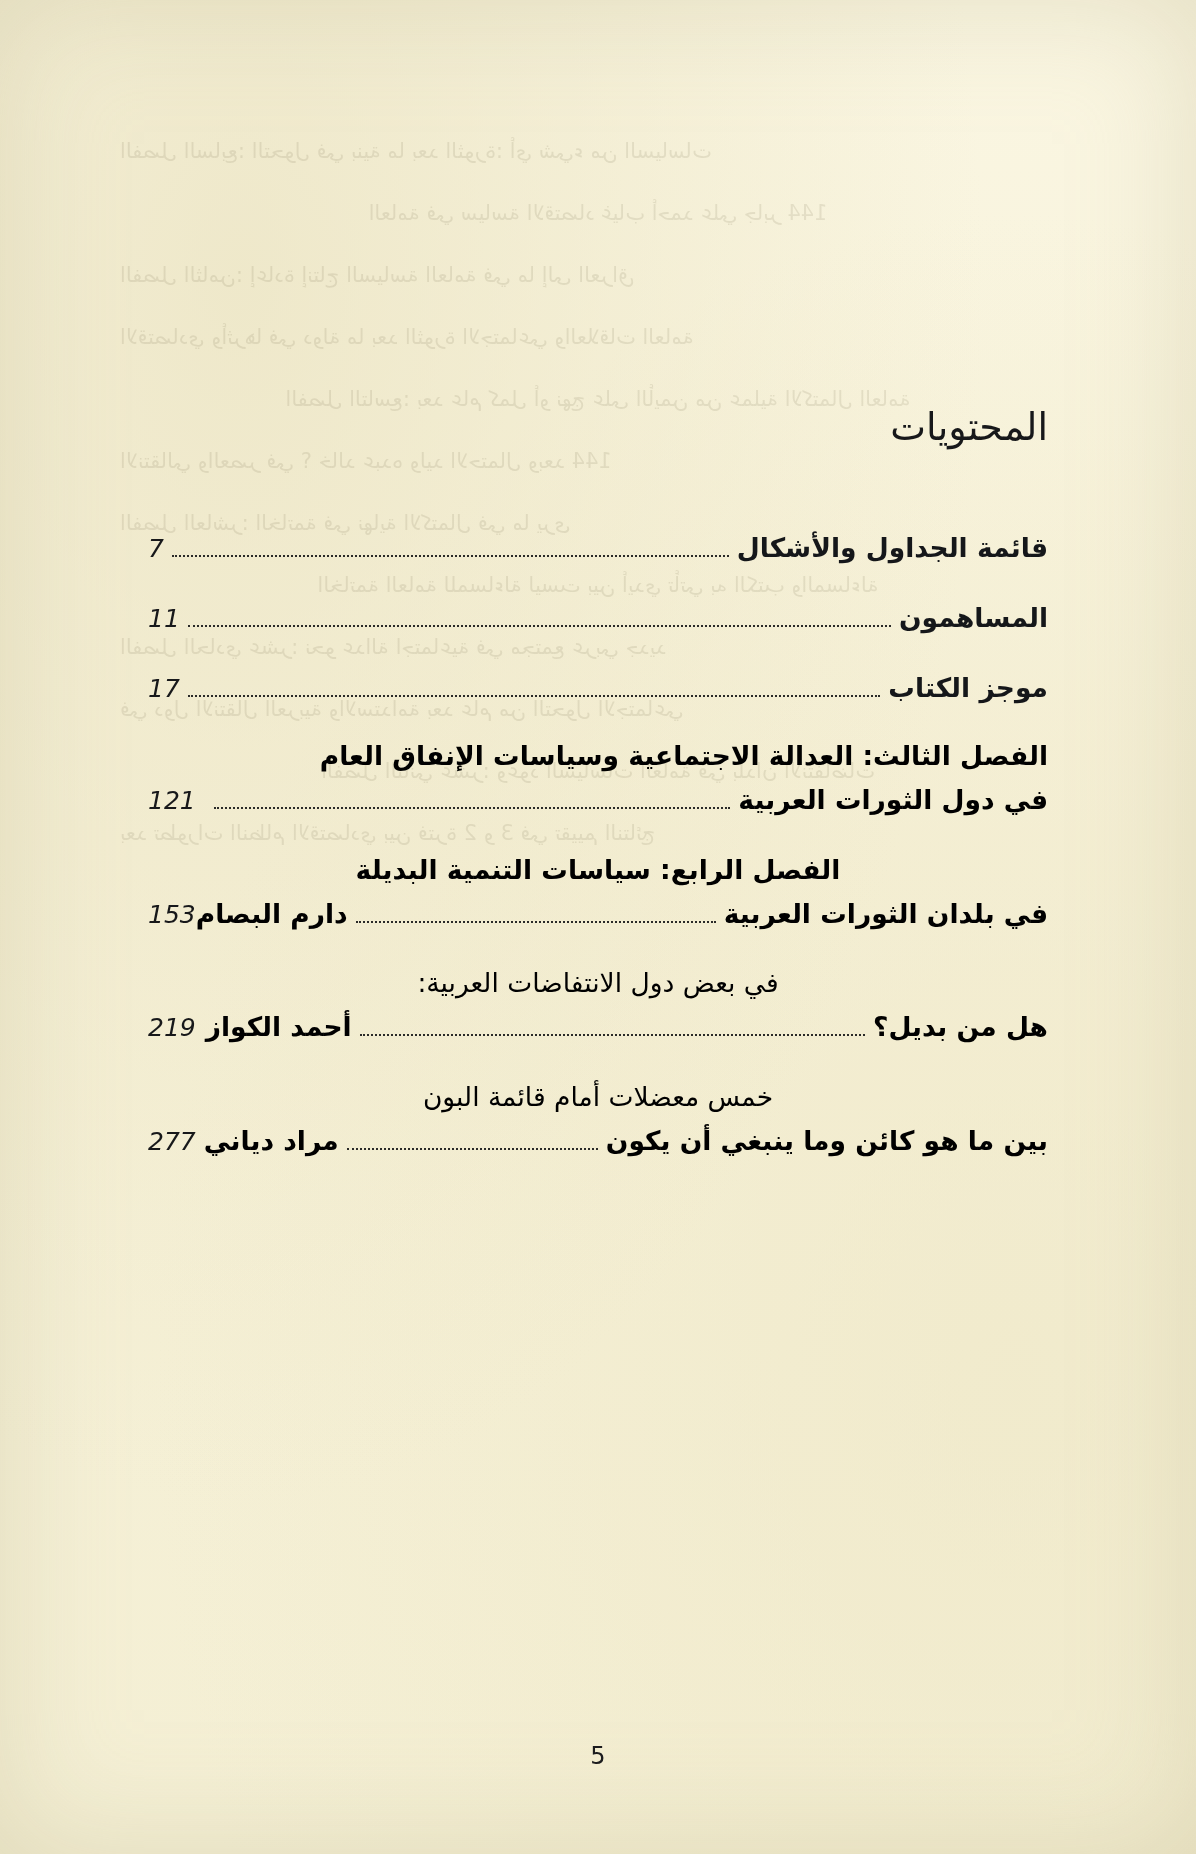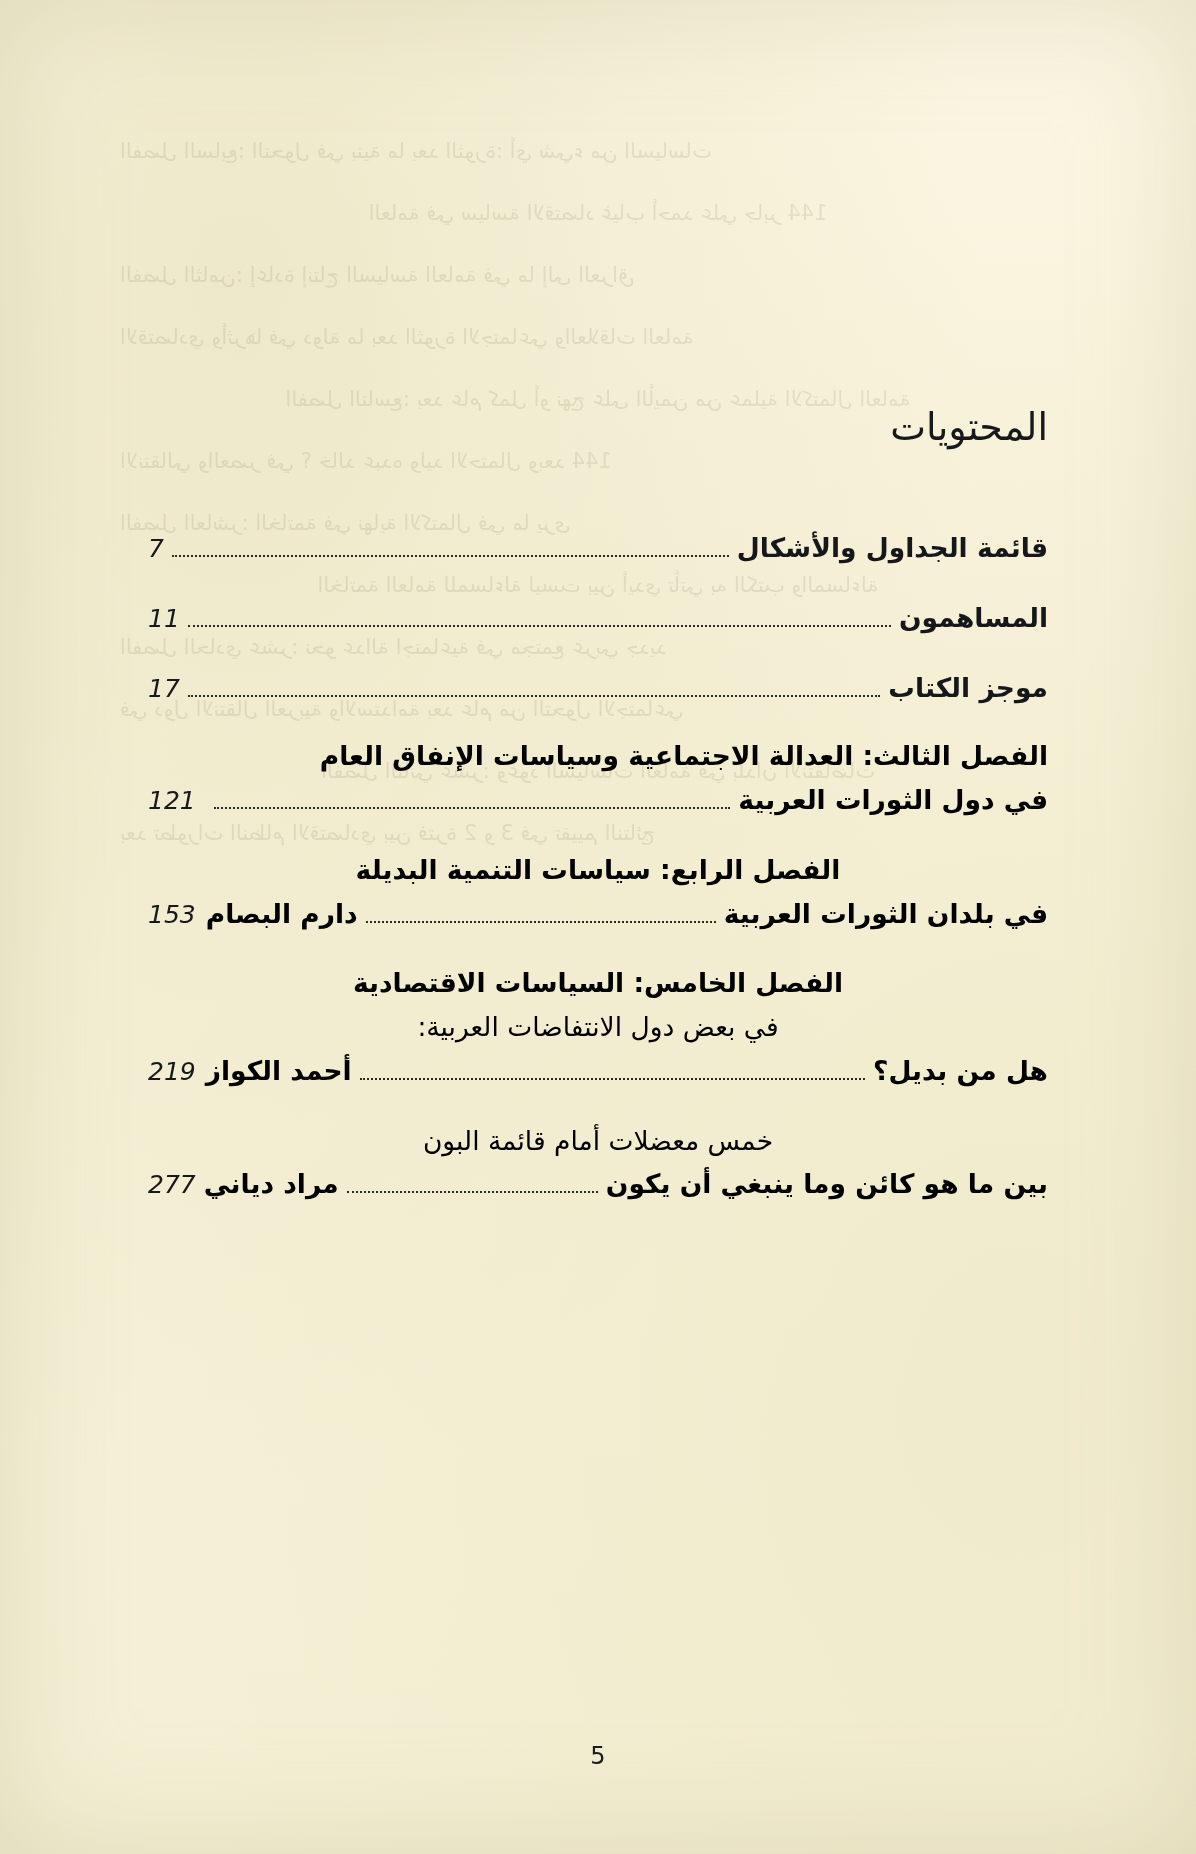--- a/index.html
+++ b/index.html
@@ -197,26 +197,25 @@
       <span class="pg" style="margin-right:10px;">121</span>
     </div>
   </div>
 
   <div class="chapter">
     <div class="head center">الفصل الرابع: سياسات التنمية البديلة</div>
     <div class="tail">
       <span class="txt">في بلدان الثورات العربية</span>
       <span class="dots"></span>
       <span class="txt">دارم البصام</span>
-      <span class="pg" style="margin-right:10px;">153</span>
-    </div>
-  </div>
-
-  <div class="chapter">
-    <div class="head center">الفصل الخامس: السياسات الاقتصادية</div>
+      <span class="pg" style="">153</span>
+    </div>
+  </div>
+
+  <div class="chapter">
     <div class="mid">في بعض دول الانتفاضات العربية:</div>
     <div class="tail">
       <span class="txt">هل من بديل؟</span>
       <span class="dots"></span>
       <span class="txt">أحمد الكواز</span>
       <span class="pg" style="margin-right:10px;">219</span>
     </div>
   </div>
 
   <div class="chapter">

